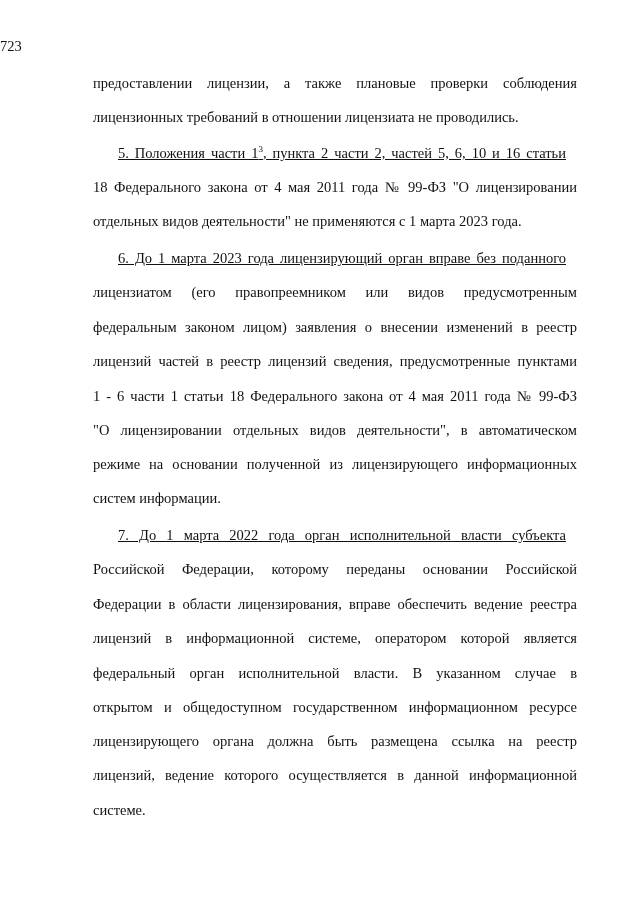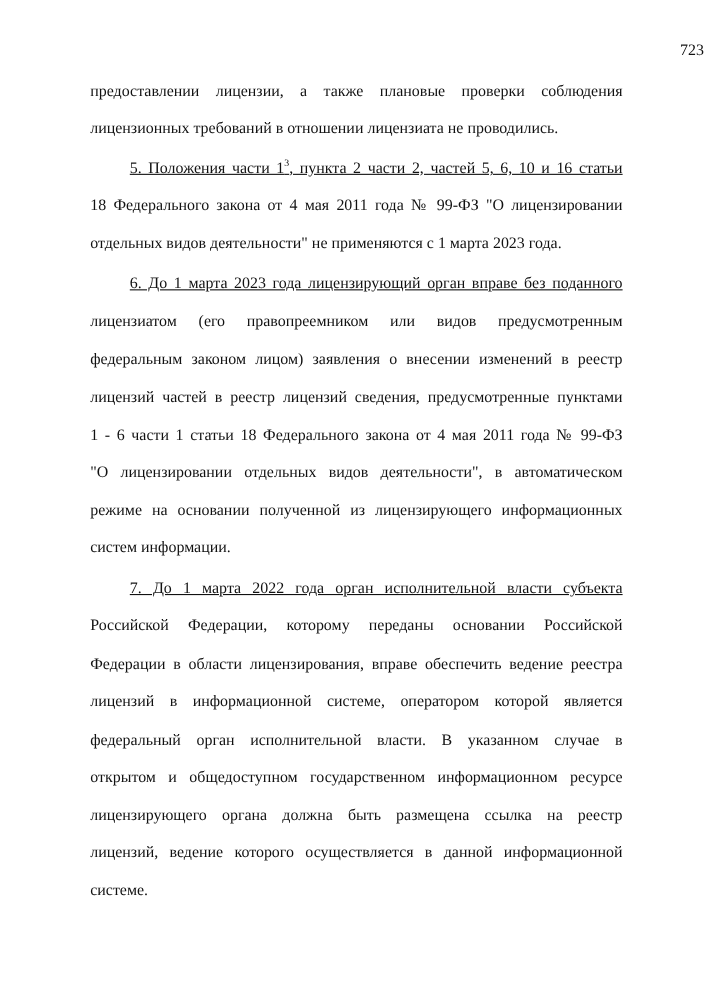--- a/index.html
+++ b/index.html
@@ -1,20 +1,20 @@
 <!DOCTYPE html>
 <html><head>
 <meta charset="utf-8">
 <style>
   html, body { margin: 0; padding: 0; background: #ffffff; }
   body { width: 640px; height: 905px; position: relative; overflow: hidden;
          font-family: "Liberation Serif", "DejaVu Serif", serif; color: #111; }
-  .page-num { position: absolute; top: 38px; left: 0; width: 640px; text-align: right;
+  .page-num { position: absolute; top: 38px; left: 0; width: 640px; text-align: left;
               font-size: 14.5px; }
-  .line { position: absolute; left: 82px; width: 484px; font-size: 14.5px; height: 20px;
+  .line { position: absolute; left: 93px; width: 484px; font-size: 14.5px; height: 20px;
           line-height: 20px; white-space: nowrap; }
   .line.indent { left: 118px; width: 448px; text-decoration: underline; }
   .just { text-align: justify; text-align-last: justify; }
   sup { font-size: 9px; line-height: 0; vertical-align: 6px; }
 </style>
 </head>
 <body>
 
 <div>
   <div class="page-num">723</div>

